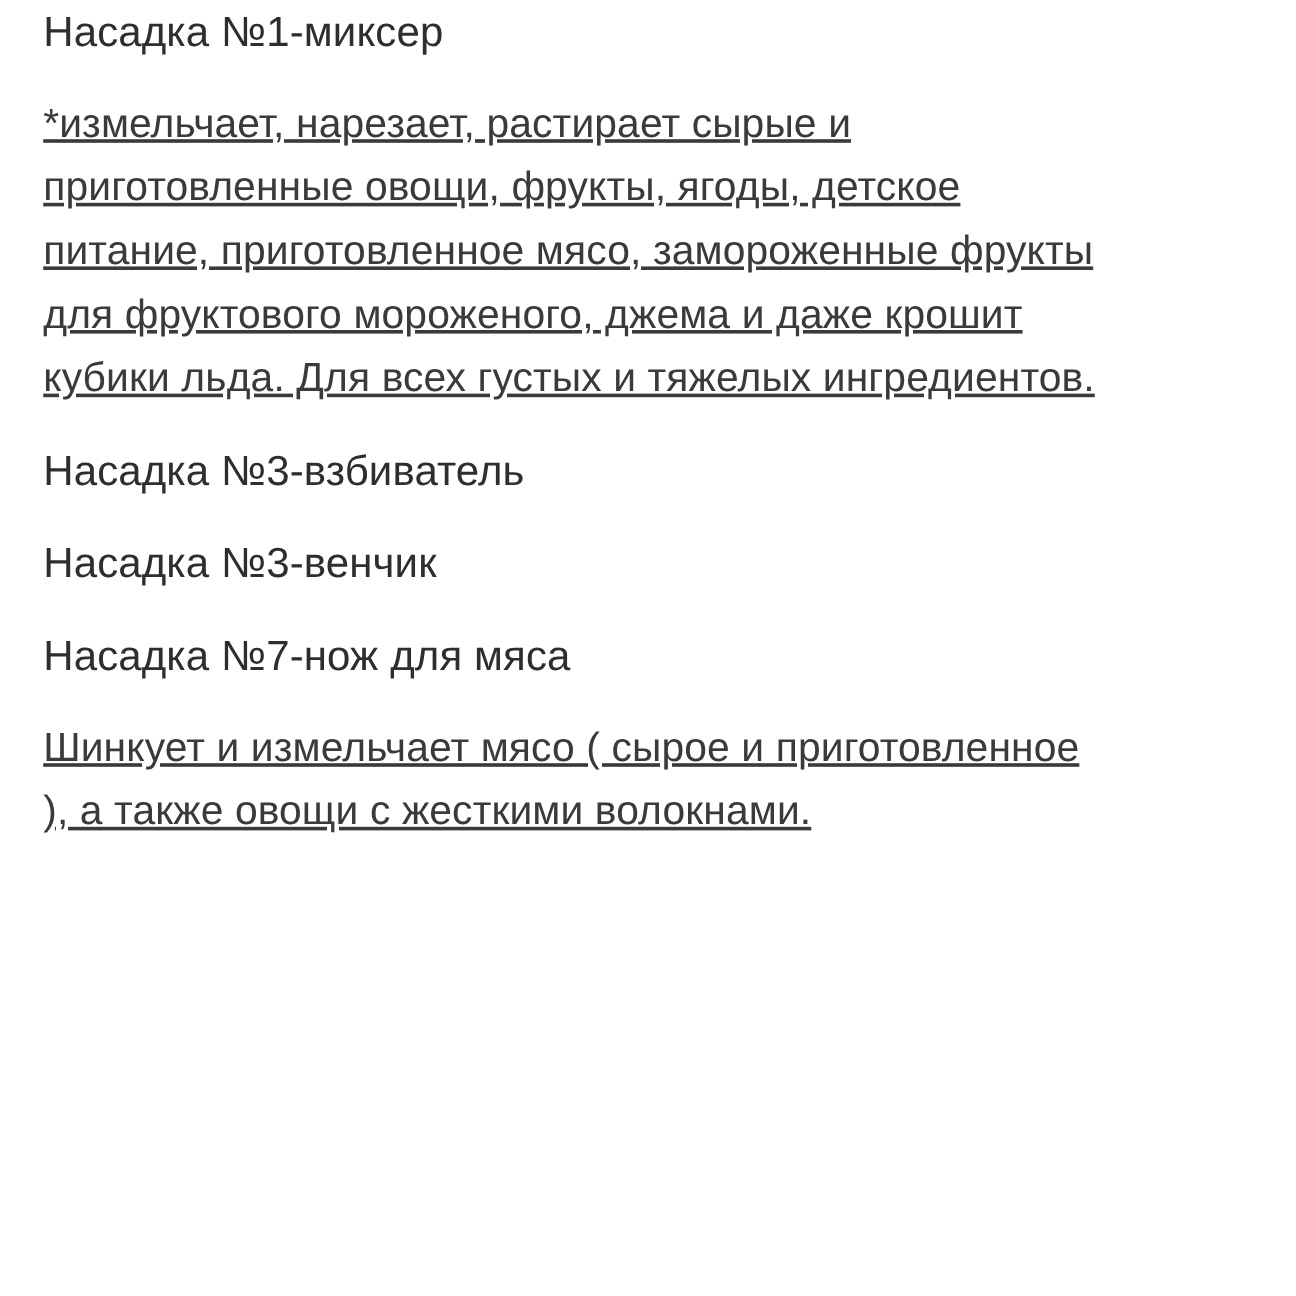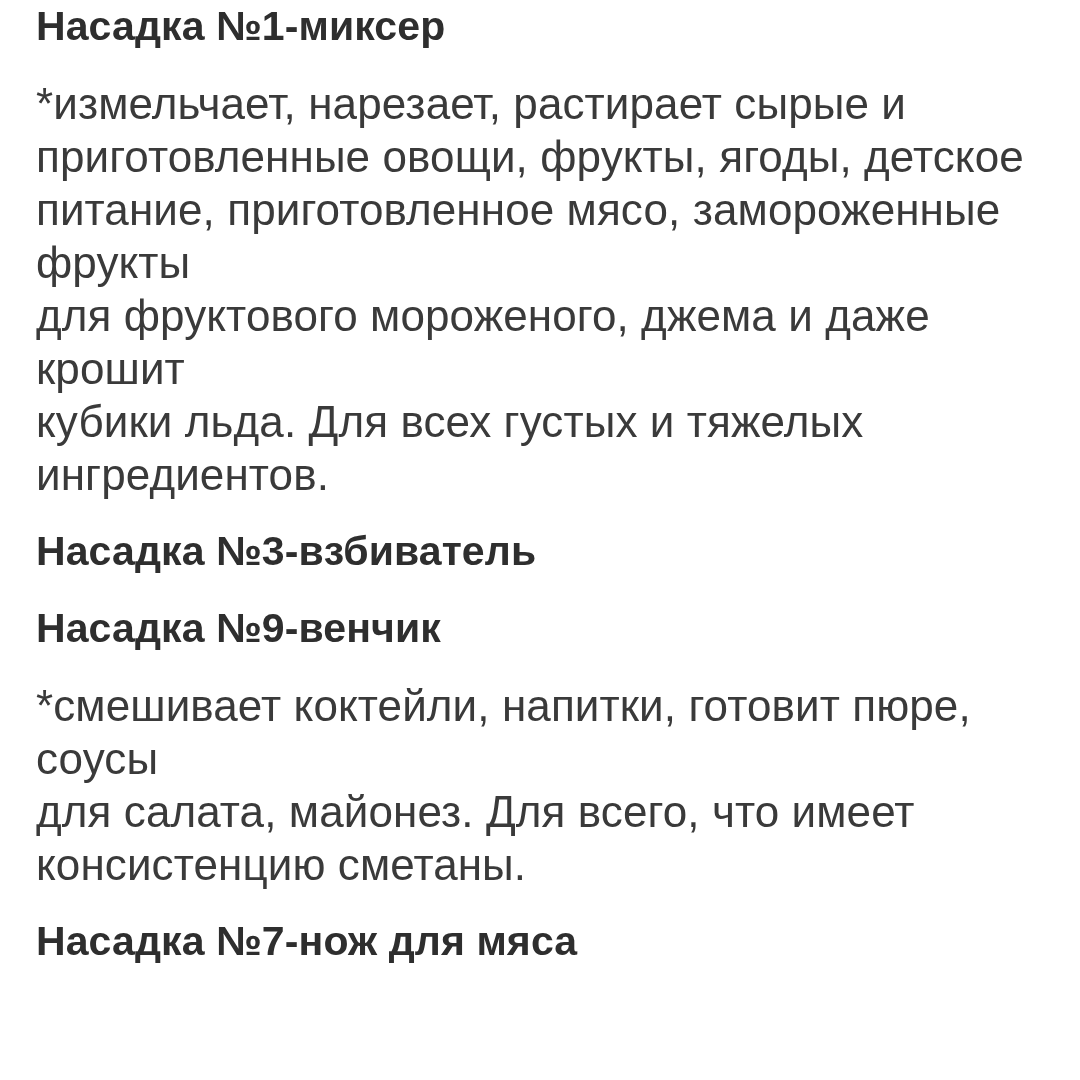--- a/index.html
+++ b/index.html
@@ -12,35 +12,36 @@
     width: 1080px;
     height: 1080px;
     overflow: hidden;
     box-sizing: border-box;
     background: #ffffff;
   }
   .doc {
     padding: 0 34px 0 36px;
   }
   .section-heading {
-    font-size: 41px;
+    font-size: 35px;
     line-height: 53px;
-    font-weight: 700;
+    font-weight: 400;
     color: #2e2e2e;
     margin: 0 0 24px 0;
     letter-spacing: 0.1px;
   }
   .section-body {
-    font-size: 44px;
+    font-size: 34px;
     line-height: 53px;
     font-weight: 400;
     color: #3a3a3a;
     margin: 0 0 24px 0;
     white-space: pre-line;
     letter-spacing: 0.1px;
+    text-decoration: underline;
   }
 </style>
 </head>
 <body>
 
 <div class="page">
   <main class="doc">
 
     <section>
       <h3 class="section-heading">Насадка №1-миксер</h3>
@@ -49,24 +50,23 @@
 питание, приготовленное мясо, замороженные фрукты
 для фруктового мороженого, джема и даже крошит
 кубики льда. Для всех густых и тяжелых ингредиентов.</p>
     </section>
 
     <section>
       <h3 class="section-heading">Насадка №3-взбиватель</h3>
     </section>
 
     <section>
-      <h3 class="section-heading">Насадка №9-венчик</h3>
-      <p class="section-body">*смешивает коктейли, напитки, готовит пюре, соусы
-для салата, майонез. Для всего, что имеет
-консистенцию сметаны.</p>
+      <h3 class="section-heading">Насадка №3-венчик</h3>
     </section>
 
     <section>
       <h3 class="section-heading">Насадка №7-нож для мяса</h3>
+      <p class="section-body">Шинкует и измельчает мясо ( сырое и приготовленное
+), а также овощи с жесткими волокнами.</p>
     </section>
 
   </main>
 </div>
 
 </body></html>

